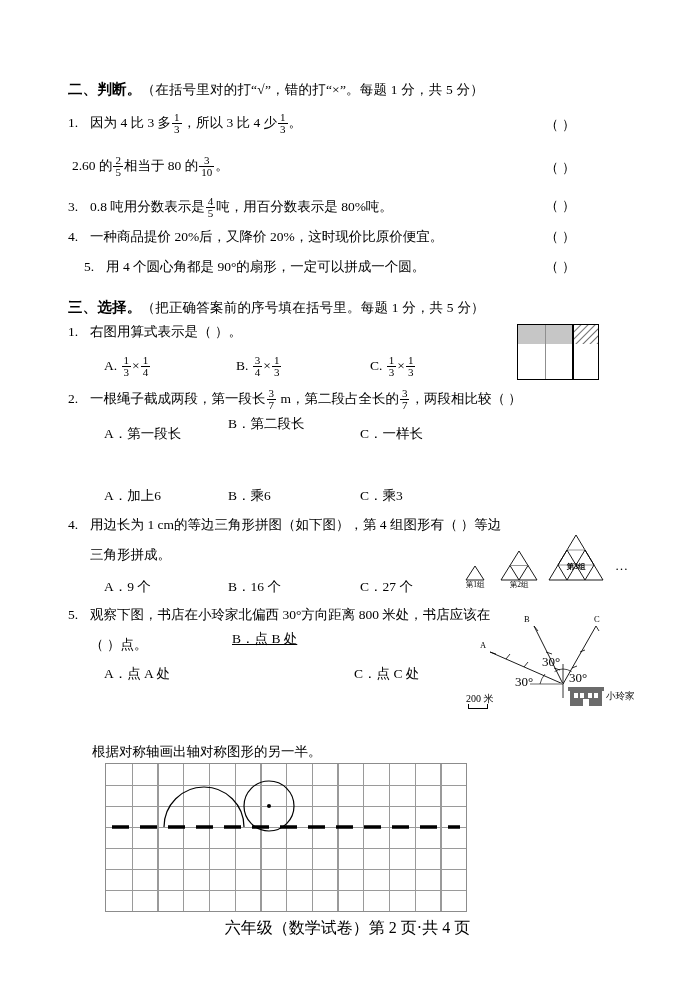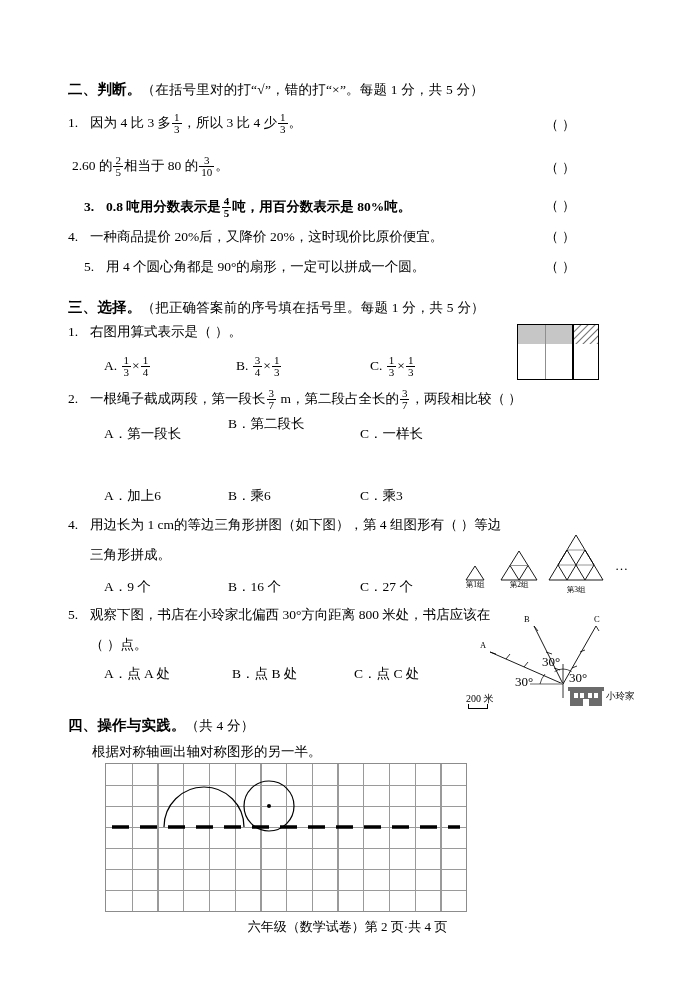--- a/index.html
+++ b/index.html
@@ -148,21 +148,21 @@
     background: #9a9a9a;
   }
   .gridbox .gl-v { width: 1.3px; top: 0; bottom: 0; }
   .gridbox .gl-h { height: 1.3px; left: 0; right: 0; }
 
   
   .footer {
     position: absolute;
     width: 100%;
     text-align: center;
-    font-size: 13px;
+    font-size: 16px;
     font-family: "Liberation Serif", serif;
   }
 </style>
 </head>
 <body>
 
 <div class="page">
 
   <div class="abs section-head" style="left:68px; top:80px;">
     <span>二、判断。</span><span class="paren">（在括号里对的打“√”，错的打“×”。每题 1 分，共 5 分）</span>
@@ -183,21 +183,21 @@
     <span class="num">2.</span><span>60 的</span><span class="frac">
         <span class="n">2</span>
         <span class="d">5</span>
       </span><span>相当于 80 的</span><span class="frac">
         <span class="n">3</span>
         <span class="d">10</span>
       </span><span>。</span>
   </div>
   <div class="abs qline paren-blank" style="left:545px; top:161px;">（          ）</div>
 
-  <div class="abs qline" style="left:84px; top:196px;font-weight:bold;">
+  <div class="abs qline" style="left:68px; top:196px;">
     <span class="num">3.</span><span>0.8 吨用分数表示是</span><span class="frac">
         <span class="n">4</span>
         <span class="d">5</span>
       </span><span>吨，用百分数表示是 80%吨。</span>
   </div>
   <div class="abs qline paren-blank" style="left:545px; top:199px;">（          ）</div>
 
   <div class="abs qline" style="left:68px; top:230px;">
     <span class="num">4.</span><span>一种商品提价 20%后，又降价 20%，这时现价比原价便宜。</span>
   </div>
@@ -317,31 +317,31 @@
       <line x1="13" y1="32" x2="49" y2="32" stroke="#8a8a8a" stroke-width="0.9"></line>
       <line x1="22" y1="17" x2="13" y2="32" stroke="#000" stroke-width="0.9"></line>
       <line x1="40" y1="17" x2="49" y2="32" stroke="#000" stroke-width="0.9"></line>
       <line x1="22" y1="17" x2="31" y2="32" stroke="#000" stroke-width="0.9"></line>
       <line x1="40" y1="17" x2="31" y2="32" stroke="#000" stroke-width="0.9"></line>
       <line x1="13" y1="32" x2="22" y2="47" stroke="#000" stroke-width="0.9"></line>
       <line x1="31" y1="32" x2="22" y2="47" stroke="#000" stroke-width="0.9"></line>
       <line x1="31" y1="32" x2="40" y2="47" stroke="#000" stroke-width="0.9"></line>
       <line x1="49" y1="32" x2="40" y2="47" stroke="#000" stroke-width="0.9"></line>
     </svg>
-    <div class="lbl" style="left:0; top:52px; width:62px;">第3组</div>
+    <div class="lbl" style="left:0; top:29px; width:62px;font-weight:bold;">第3组</div>
   </div>
 
   <div class="dots" style="left:615px; top:558px;">…</div>
 
   <div class="abs qline" style="left:68px; top:608px;">
     <span class="num">5.</span><span>观察下图，书店在小玲家北偏西 30°方向距离 800 米处，书店应该在</span>
   </div>
   <div class="abs qline" style="left:90px; top:638px;">（       ）点。</div>
   <div class="abs opt" style="left:104px; top:665px;">A．点 A 处</div>
-  <div class="abs opt" style="left:232px; top:665px;">B．点 B 处</div>
+  <div class="abs opt" style="left:232px; top:630px;text-decoration:underline;">B．点 B 处</div>
   <div class="abs opt" style="left:354px; top:665px;">C．点 C 处</div>
 
   <div class="mapfig" style="left:468px; top:612px; width:180px; height:90px;">
     <svg width="180" height="92" viewBox="0 0 180 92">
 
       <line x1="95" y1="72" x2="22" y2="40" stroke="#000" stroke-width="0.9"></line>
 
       <line x1="95" y1="72" x2="66" y2="14" stroke="#000" stroke-width="0.9"></line>
 
       <line x1="95" y1="72" x2="128" y2="14" stroke="#000" stroke-width="0.9"></line>
@@ -386,23 +386,20 @@
       <rect x="15" y="15" width="6" height="7" fill="#ffffff"></rect>
     </svg>
   </div>
   <div class="abs" style="left:606px; top:690px; font-size:9.5px;">小玲家</div>
 
   <div class="scalebar" style="left:466px; top:692px;">
     <span>200 米</span>
     <span class="bracket"></span>
   </div>
 
-  <div class="abs section-head" style="left:68px; top:716px;">
-    <span>四、操作与实践。</span><span class="paren">（共 4 分）</span>
-  </div>
   <div class="abs qline" style="left:92px; top:745px;">根据对称轴画出轴对称图形的另一半。</div>
 
   <div class="gridbox" id="symmetry-grid" style="left:105px; top:763px; width:360px; height:147px;">
       <div class="gl-h" style="top: 126px; background: rgb(154, 154, 154);"></div>
       <div class="gl-h" style="top: 105px; background: rgb(154, 154, 154);"></div>
       <div class="gl-h" style="top: 84px; background: rgb(154, 154, 154);"></div>
       <div class="gl-h" style="top: 63px; background: rgb(154, 154, 154);"></div>
       <div class="gl-h" style="top: 42px; background: rgb(154, 154, 154);"></div>
       <div class="gl-h" style="top: 21px; background: rgb(154, 154, 154);"></div>
       <div class="gl-v" style="left: 334.286px; background: rgb(154, 154, 154);"></div>

